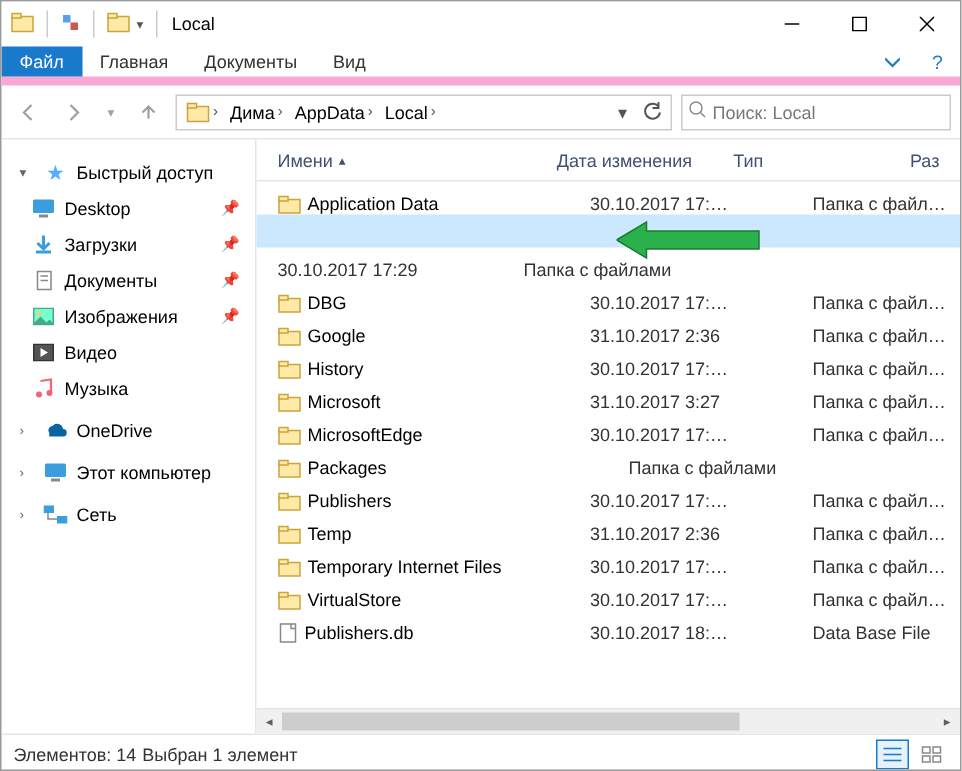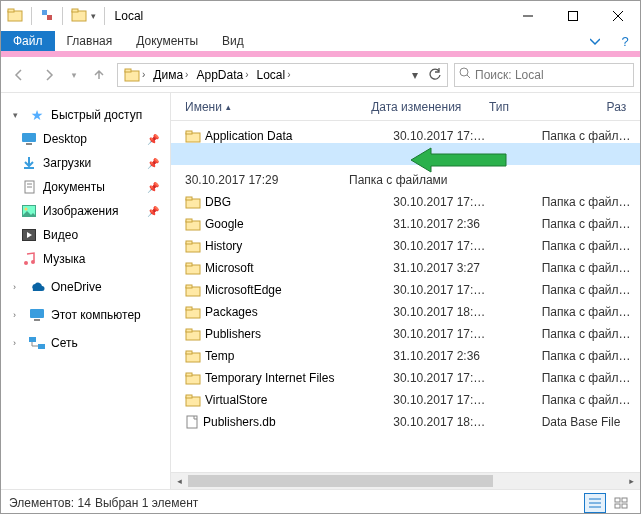--- a/index.html
+++ b/index.html
@@ -396,21 +396,20 @@
         <div class="row">
           <div class="cell name">
             <span class="folder-icon">
               <svg width="16" height="14">
                 <rect x="1" y="4" width="14" height="9" fill="#ffe9a6" stroke="#caa43d"></rect>
                 <rect x="1" y="2" width="6" height="3" fill="#ffe9a6" stroke="#caa43d"></rect>
               </svg>
             </span>
             <span>Packages</span>
           </div>
-          <div class="cell date">30.10.2017 18:35</div>
           <div class="cell type">Папка с файлами</div>
         </div>
         <div class="row">
           <div class="cell name">
             <span class="folder-icon">
               <svg width="16" height="14">
                 <rect x="1" y="4" width="14" height="9" fill="#ffe9a6" stroke="#caa43d"></rect>
                 <rect x="1" y="2" width="6" height="3" fill="#ffe9a6" stroke="#caa43d"></rect>
               </svg>
             </span>

